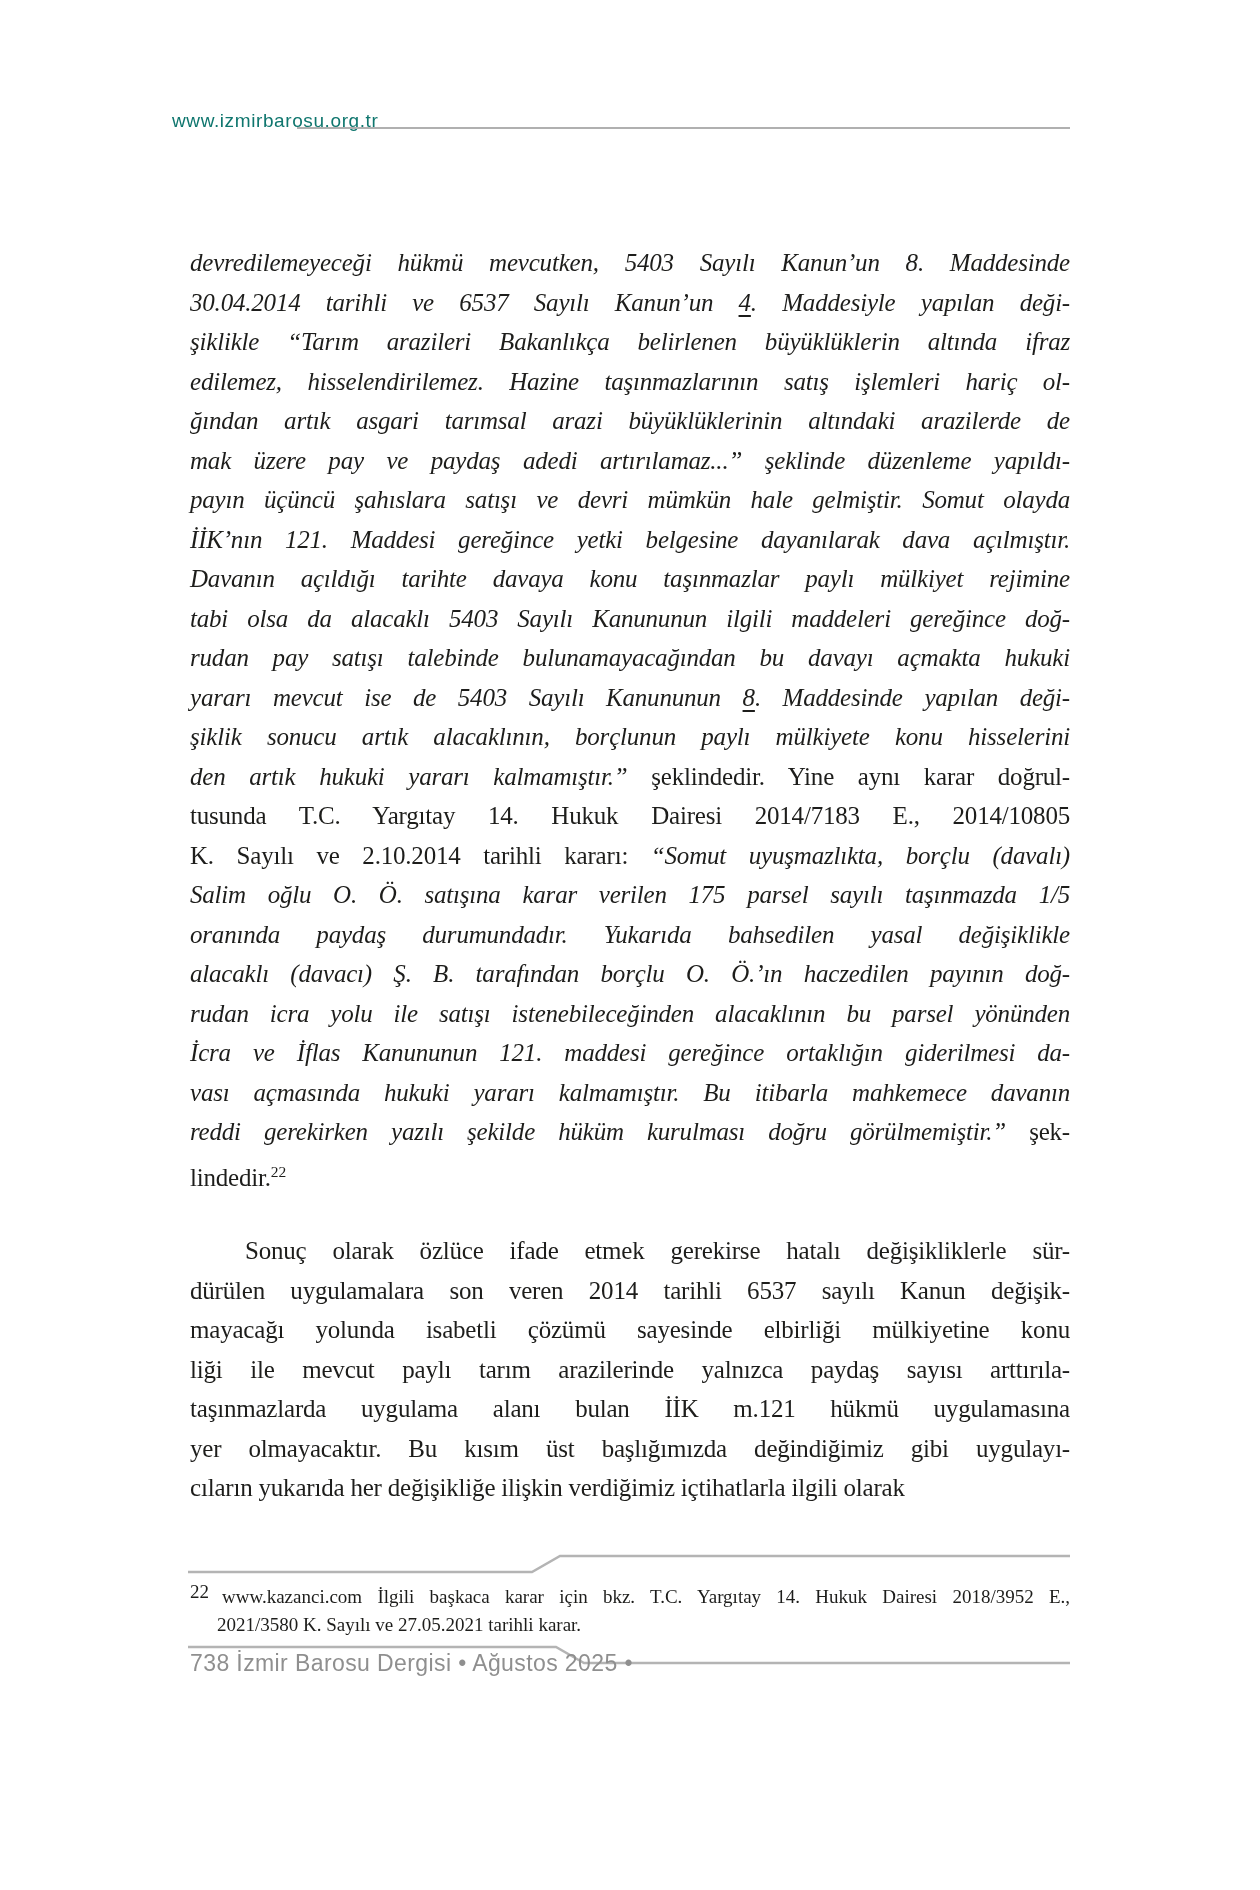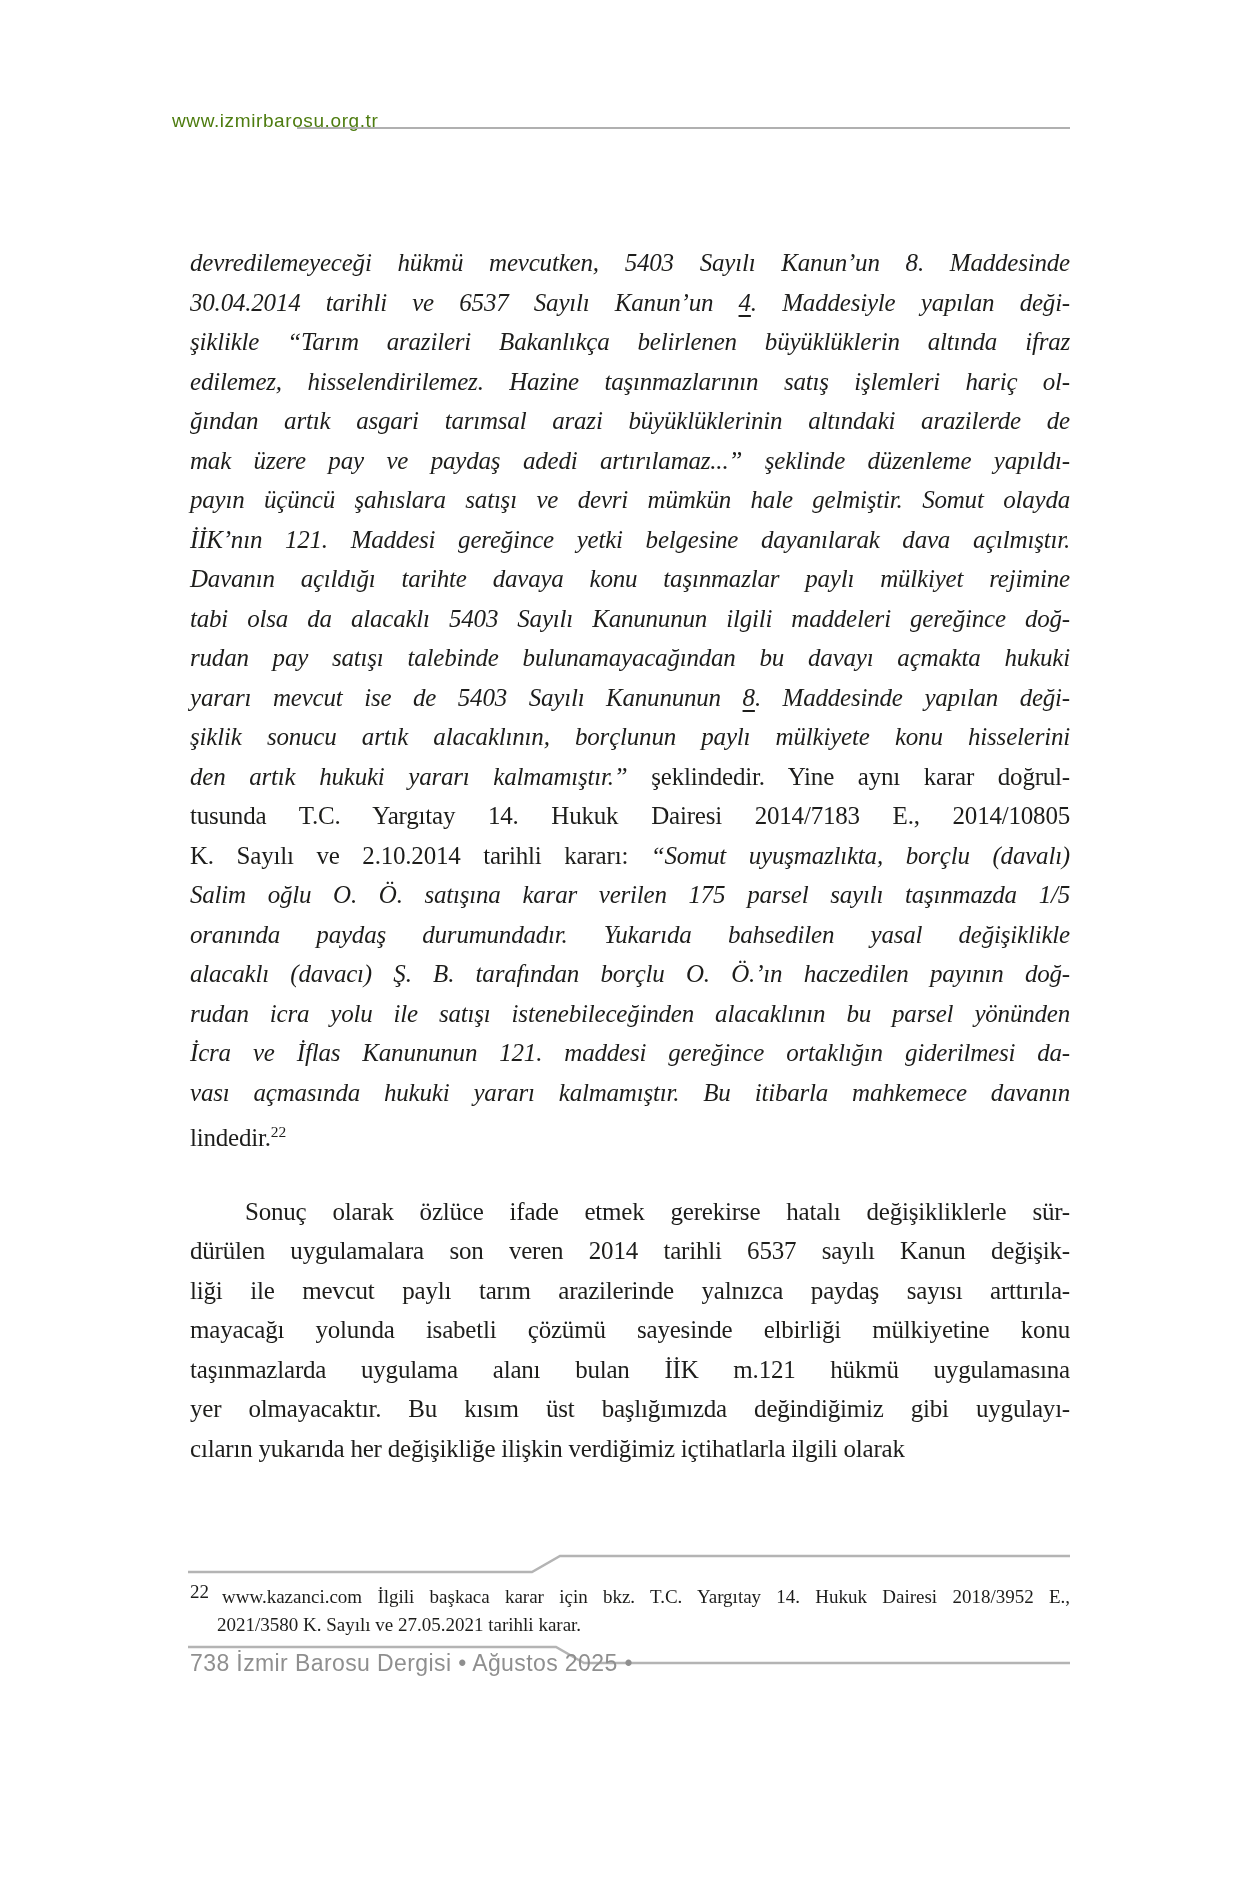--- a/index.html
+++ b/index.html
@@ -9,21 +9,21 @@
     background:#ffffff;
     margin:0 auto;
     overflow:hidden;
     font-family:"Liberation Serif",serif;
     color:#1d1d1b;
   }
   
   .header-url{
     position:absolute;left:172px;top:110px;
     font-family:"Liberation Sans",sans-serif;
-    font-size:19px;letter-spacing:.6px;color:#4d7c0f;
+    font-size:19px;letter-spacing:.6px;color:#0f766e;
   }
   .header-rule{
     position:absolute;left:297px;top:127px;
     width:773px;height:2px;background:#b0b0b0;
   }
   
   .textcol{position:absolute;left:190px;width:880px;}
   #quote-block{top:243px;}
   .line{
     height:39.5px;line-height:39.5px;
@@ -85,26 +85,27 @@
       <div class="line"><span class="seg-i">şiklik sonucu artık alacaklının, borçlunun paylı mülkiyete konu hisselerini</span></div>
       <div class="line"><span class="seg-i">den artık hukuki yararı kalmamıştır.” </span><span class="seg-r">şeklindedir. Yine aynı karar doğrul-</span></div>
       <div class="line"><span class="seg-r">tusunda T.C. Yargıtay 14. Hukuk Dairesi 2014/7183 E., 2014/10805</span></div>
       <div class="line"><span class="seg-r">K. Sayılı ve 2.10.2014 tarihli kararı: </span><span class="seg-i">“Somut uyuşmazlıkta, borçlu (davalı)</span></div>
       <div class="line"><span class="seg-i">Salim oğlu O. Ö. satışına karar verilen 175 parsel sayılı taşınmazda 1/5</span></div>
       <div class="line"><span class="seg-i">oranında paydaş durumundadır. Yukarıda bahsedilen yasal değişiklikle</span></div>
       <div class="line"><span class="seg-i">alacaklı (davacı) Ş. B. tarafından borçlu O. Ö.’ın haczedilen payının doğ-</span></div>
       <div class="line"><span class="seg-i">rudan icra yolu ile satışı istenebileceğinden alacaklının bu parsel yönünden</span></div>
       <div class="line"><span class="seg-i">İcra ve İflas Kanununun 121. maddesi gereğince ortaklığın giderilmesi da-</span></div>
       <div class="line"><span class="seg-i">vası açmasında hukuki yararı kalmamıştır. Bu itibarla mahkemece davanın</span></div>
+      <div class="line"><span class="seg-i">reddi gerekirken yazılı şekilde hüküm kurulması doğru görülmemiştir.” </span><span class="seg-r">şek-</span></div>
       <div class="line last"><span class="seg-r">lindedir.</span><span class="seg-sup">22</span></div>
       <div class="block-gap"></div>
       <div class="line indent"><span class="seg-r">Sonuç olarak özlüce ifade etmek gerekirse hatalı değişikliklerle sür-</span></div>
       <div class="line"><span class="seg-r">dürülen uygulamalara son veren 2014 tarihli 6537 sayılı Kanun değişik-</span></div>
+      <div class="line"><span class="seg-r">mayacağı yolunda isabetli çözümü sayesinde elbirliği mülkiyetine konu</span></div>
       <div class="line"><span class="seg-r">liği ile mevcut paylı tarım arazilerinde yalnızca paydaş sayısı arttırıla-</span></div>
-      <div class="line"><span class="seg-r">mayacağı yolunda isabetli çözümü sayesinde elbirliği mülkiyetine konu</span></div>
       <div class="line"><span class="seg-r">taşınmazlarda uygulama alanı bulan İİK m.121 hükmü uygulamasına</span></div>
       <div class="line"><span class="seg-r">yer olmayacaktır. Bu kısım üst başlığımızda değindiğimiz gibi uygulayı-</span></div>
       <div class="line last"><span class="seg-r">cıların yukarıda her değişikliğe ilişkin verdiğimiz içtihatlarla ilgili olarak</span></div>
     </div>
 
   <svg id="footnote-sep" class="deco" viewBox="0 0 890 32" xmlns="http://www.w3.org/2000/svg">
     <polyline points="3,26 347,26 375,10 885,10"></polyline>
   </svg>
 
   <div id="footnote-block">

